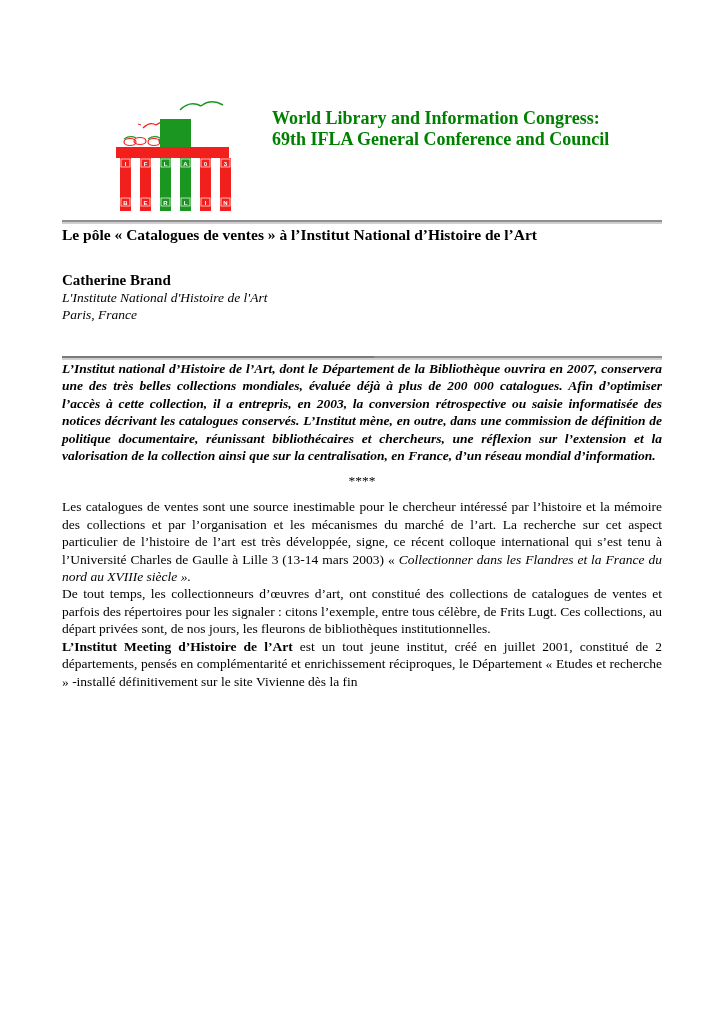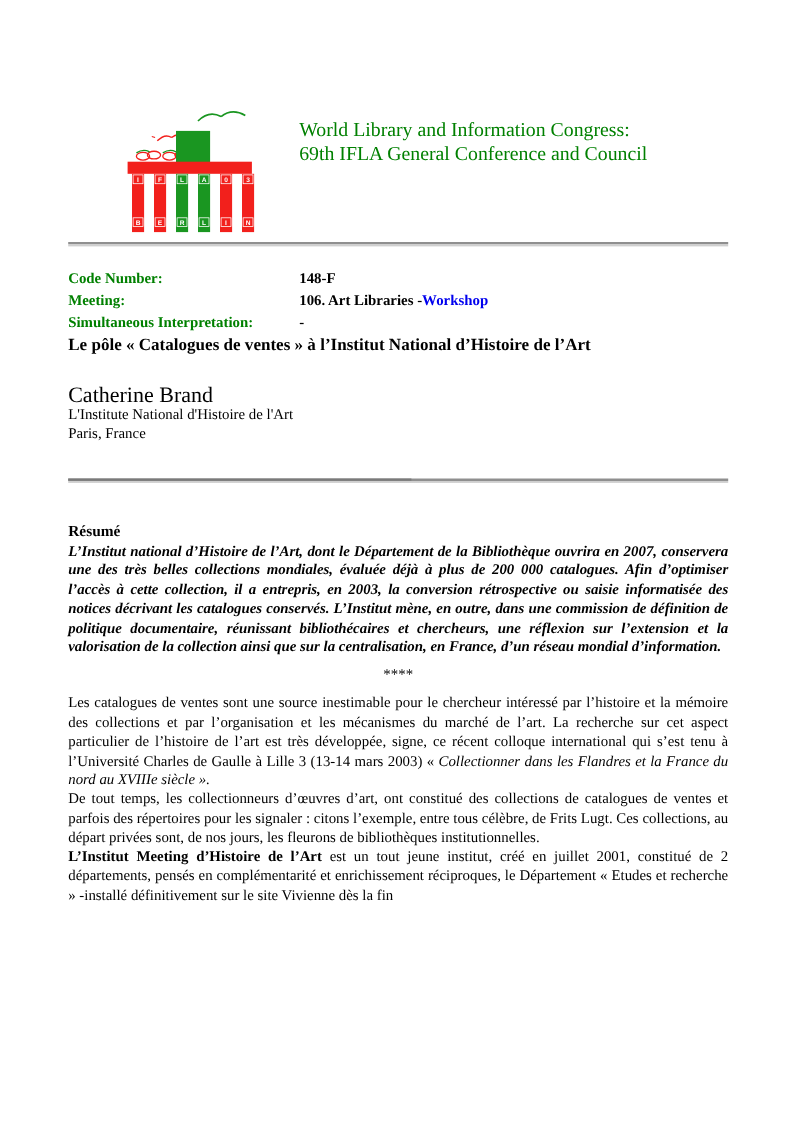--- a/index.html
+++ b/index.html
@@ -13,21 +13,21 @@
   .page {
     box-sizing: border-box;
     width: 724px; height: 1024px;
     padding: 93px 62px 0 62px;
   }
   
   .header-row { display: flex; align-items: flex-start; }
   .logo-box { width: 125px; height: 125px; margin-left: 48px; flex: 0 0 auto; }
   .header-text { margin-left: 37px; padding-top: 15px; }
   .congress-title {
-    font-size: 18px; line-height: 21px; font-weight: normal;
+    font-size: 18px; line-height: 21px; font-weight: bold;
     color: #008000; margin: 0;
   }
   .date-location {
     font-size: 18px; font-weight: bold; color: #008000;
     margin-top: 36px;
   }
   
   .rule {
     height: 4px; margin-top: 2px; position: relative;
     background: linear-gradient(#8f8f8f 0 50%, #cfcfcf 50% 100%);
@@ -37,22 +37,22 @@
     background: #7a7a7a;
   }
   
   .meta { margin-top: 19px; font-size: 13.5px; font-weight: bold; }
   .meta-row { line-height: 20px; }
   .meta-label { display: inline-block; width: 210px; color: #008000; }
   .meta-value { color: #000000; }
   .meta-link { color: #0000ee; }
   
   .paper-title { font-size: 15.5px; font-weight: bold; margin-top: 1px; line-height: 20px; }
-  .author { font-size: 20px; font-weight: normal; margin-top: 26px; line-height: 18px; }
-  .affiliation { font-size: 13.5px; line-height: 17px; }
+  .author { font-size: 15px; font-weight: bold; margin-top: 26px; line-height: 18px; }
+  .affiliation { font-size: 13.5px; line-height: 17px; font-style: italic; }
   .rule-2 { margin-top: 33px; }
   
   .abstract-heading { font-size: 14px; font-weight: bold; margin-top: 37px; }
   p.doc-para {
     font-size: 13.5px; line-height: 17.4px;
     text-align: justify; margin: 0;
   }
   .abstract-para { font-style: italic; }
   .abs-p1 { margin-top: 17px; }
   .abs-p2 { margin-top: 4px; font-weight: bold; }
@@ -135,43 +135,31 @@
     <div class="header-text">
       <div class="congress-title">
         <div>World Library and Information Congress:</div>
         <div>69th IFLA General Conference and Council</div>
       </div>
     </div>
   </div>
 
   <div class="rule"></div>
 
-  <div class="meta">
-    <div class="meta-row">
-      <span class="meta-label">Code Number:</span><span class="meta-value">148-F</span>
-    </div>
-    <div class="meta-row">
-      <span class="meta-label">Meeting:</span><span class="meta-value">106. Art Libraries -</span><span class="meta-link">Workshop</span>
-    </div>
-    <div class="meta-row">
-      <span class="meta-label">Simultaneous Interpretation:</span><span class="meta-value">-</span>
-    </div>
-  </div>
 
   <div class="paper-title">Le pôle « Catalogues de ventes » à l’Institut National d’Histoire de l’Art</div>
 
   <div class="author">Catherine Brand</div>
   <div class="affiliation">L'Institute National d'Histoire de l'Art</div>
   <div class="affiliation">Paris, France</div>
 
   <div class="rule rule-2">
       <div class="rule-dark-half"></div>
     </div>
 
-  <div class="abstract-heading">Résumé</div>
   <p class="doc-para abstract-para abs-p2">L’Institut national d’Histoire de l’Art, dont le Département de la Bibliothèque ouvrira en 2007, conservera une des très belles collections mondiales, évaluée déjà à plus de 200 000 catalogues. Afin d’optimiser l’accès à cette collection, il a entrepris, en 2003, la conversion rétrospective ou saisie informatisée des notices décrivant les catalogues conservés. L’Institut mène, en outre, dans une commission de définition de politique documentaire, réunissant bibliothécaires et chercheurs, une réflexion sur l’extension et la valorisation de la collection ainsi que sur la centralisation, en France, d’un réseau mondial d’information.</p>
 
   <div class="separator">****</div>
 
   <p class="doc-para body-p"><span>Les catalogues de ventes sont une source inestimable pour le chercheur intéressé par l’histoire et la mémoire des collections et par l’organisation et les mécanismes du marché de l’art. La recherche sur cet aspect particulier de l’histoire de l’art est très développée, signe, ce récent colloque international qui s’est tenu à l’Université Charles de Gaulle à Lille 3 (13-14 mars 2003) « </span><span class="inline-italic">Collectionner dans les Flandres et la France du nord au XVIIIe siècle</span><span class="inline-italic"> ».</span></p>
 
   <p class="doc-para body-p">De tout temps, les collectionneurs d’œuvres d’art, ont constitué des collections de catalogues de ventes et parfois des répertoires pour les signaler : citons l’exemple, entre tous célèbre, de Frits Lugt. Ces collections, au départ privées sont, de nos jours, les fleurons de bibliothèques institutionnelles.</p>
 
   <p class="doc-para body-p"><span class="inline-bold">L’Institut Meeting d’Histoire de l’Art</span><span> est un tout jeune institut, créé en juillet 2001, constitué de 2 départements, pensés en complémentarité et enrichissement réciproques, le Département « Etudes et recherche » -installé définitivement sur le site Vivienne dès la fin</span></p>
 

